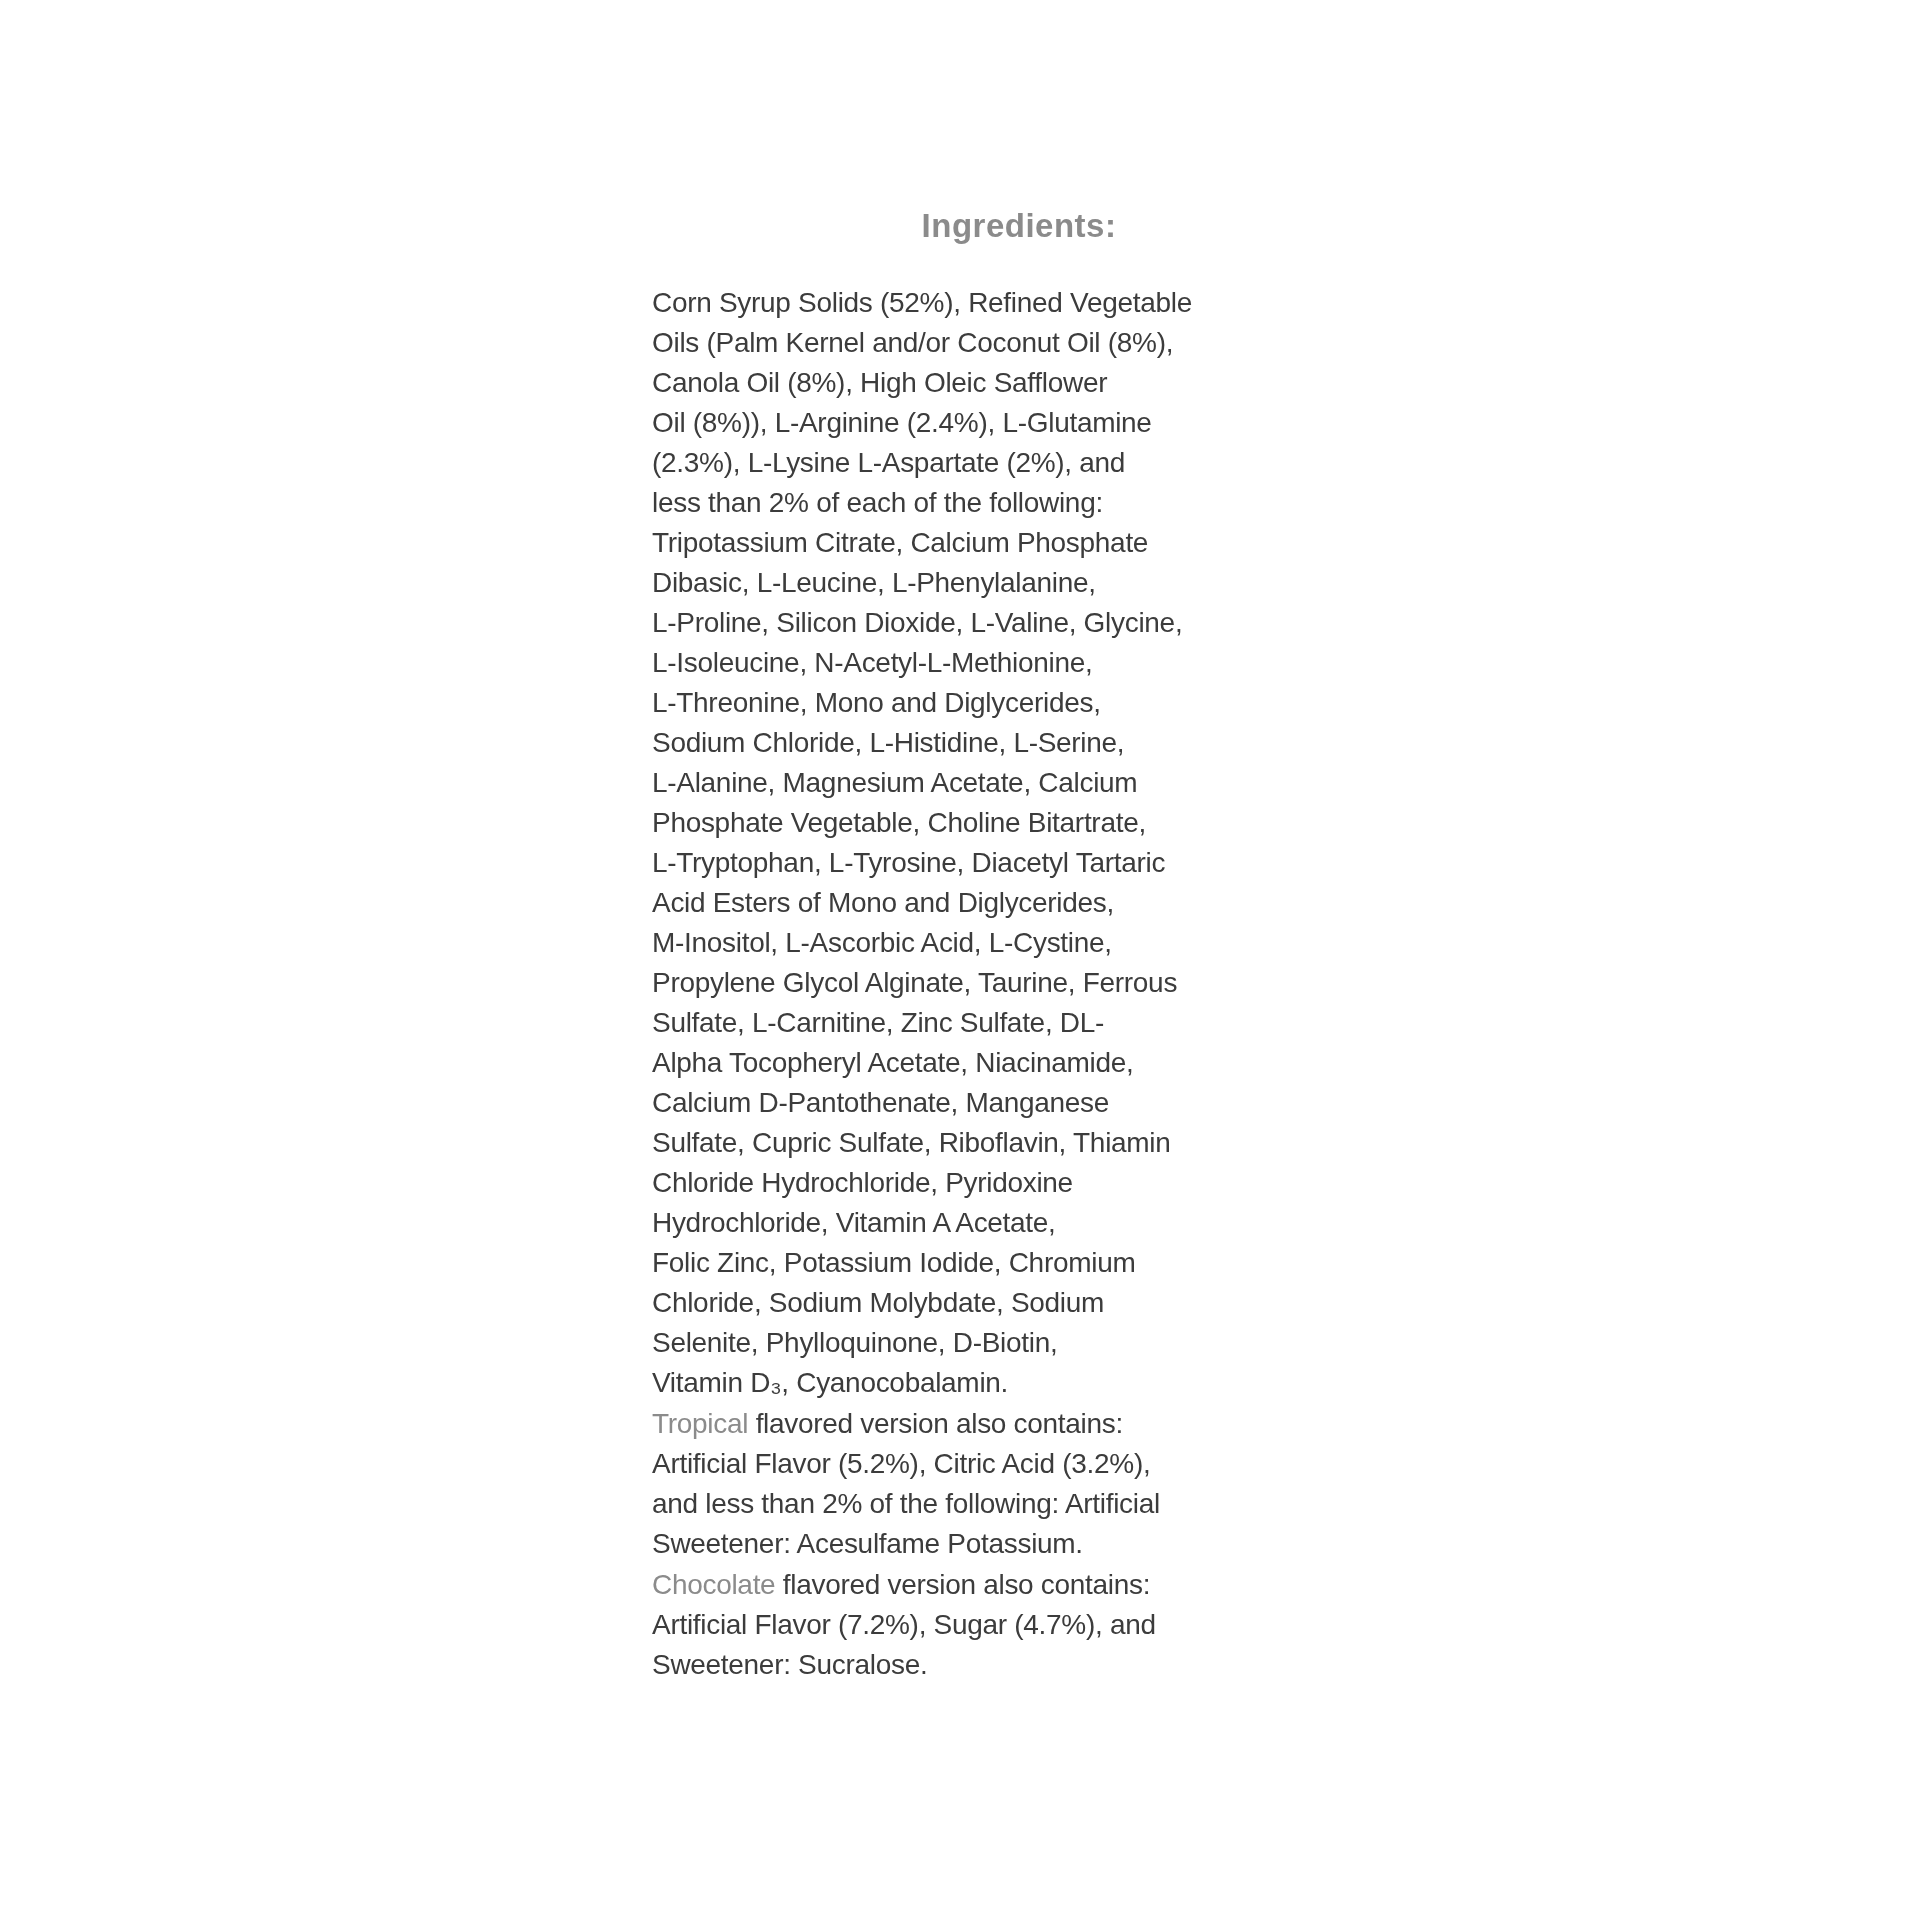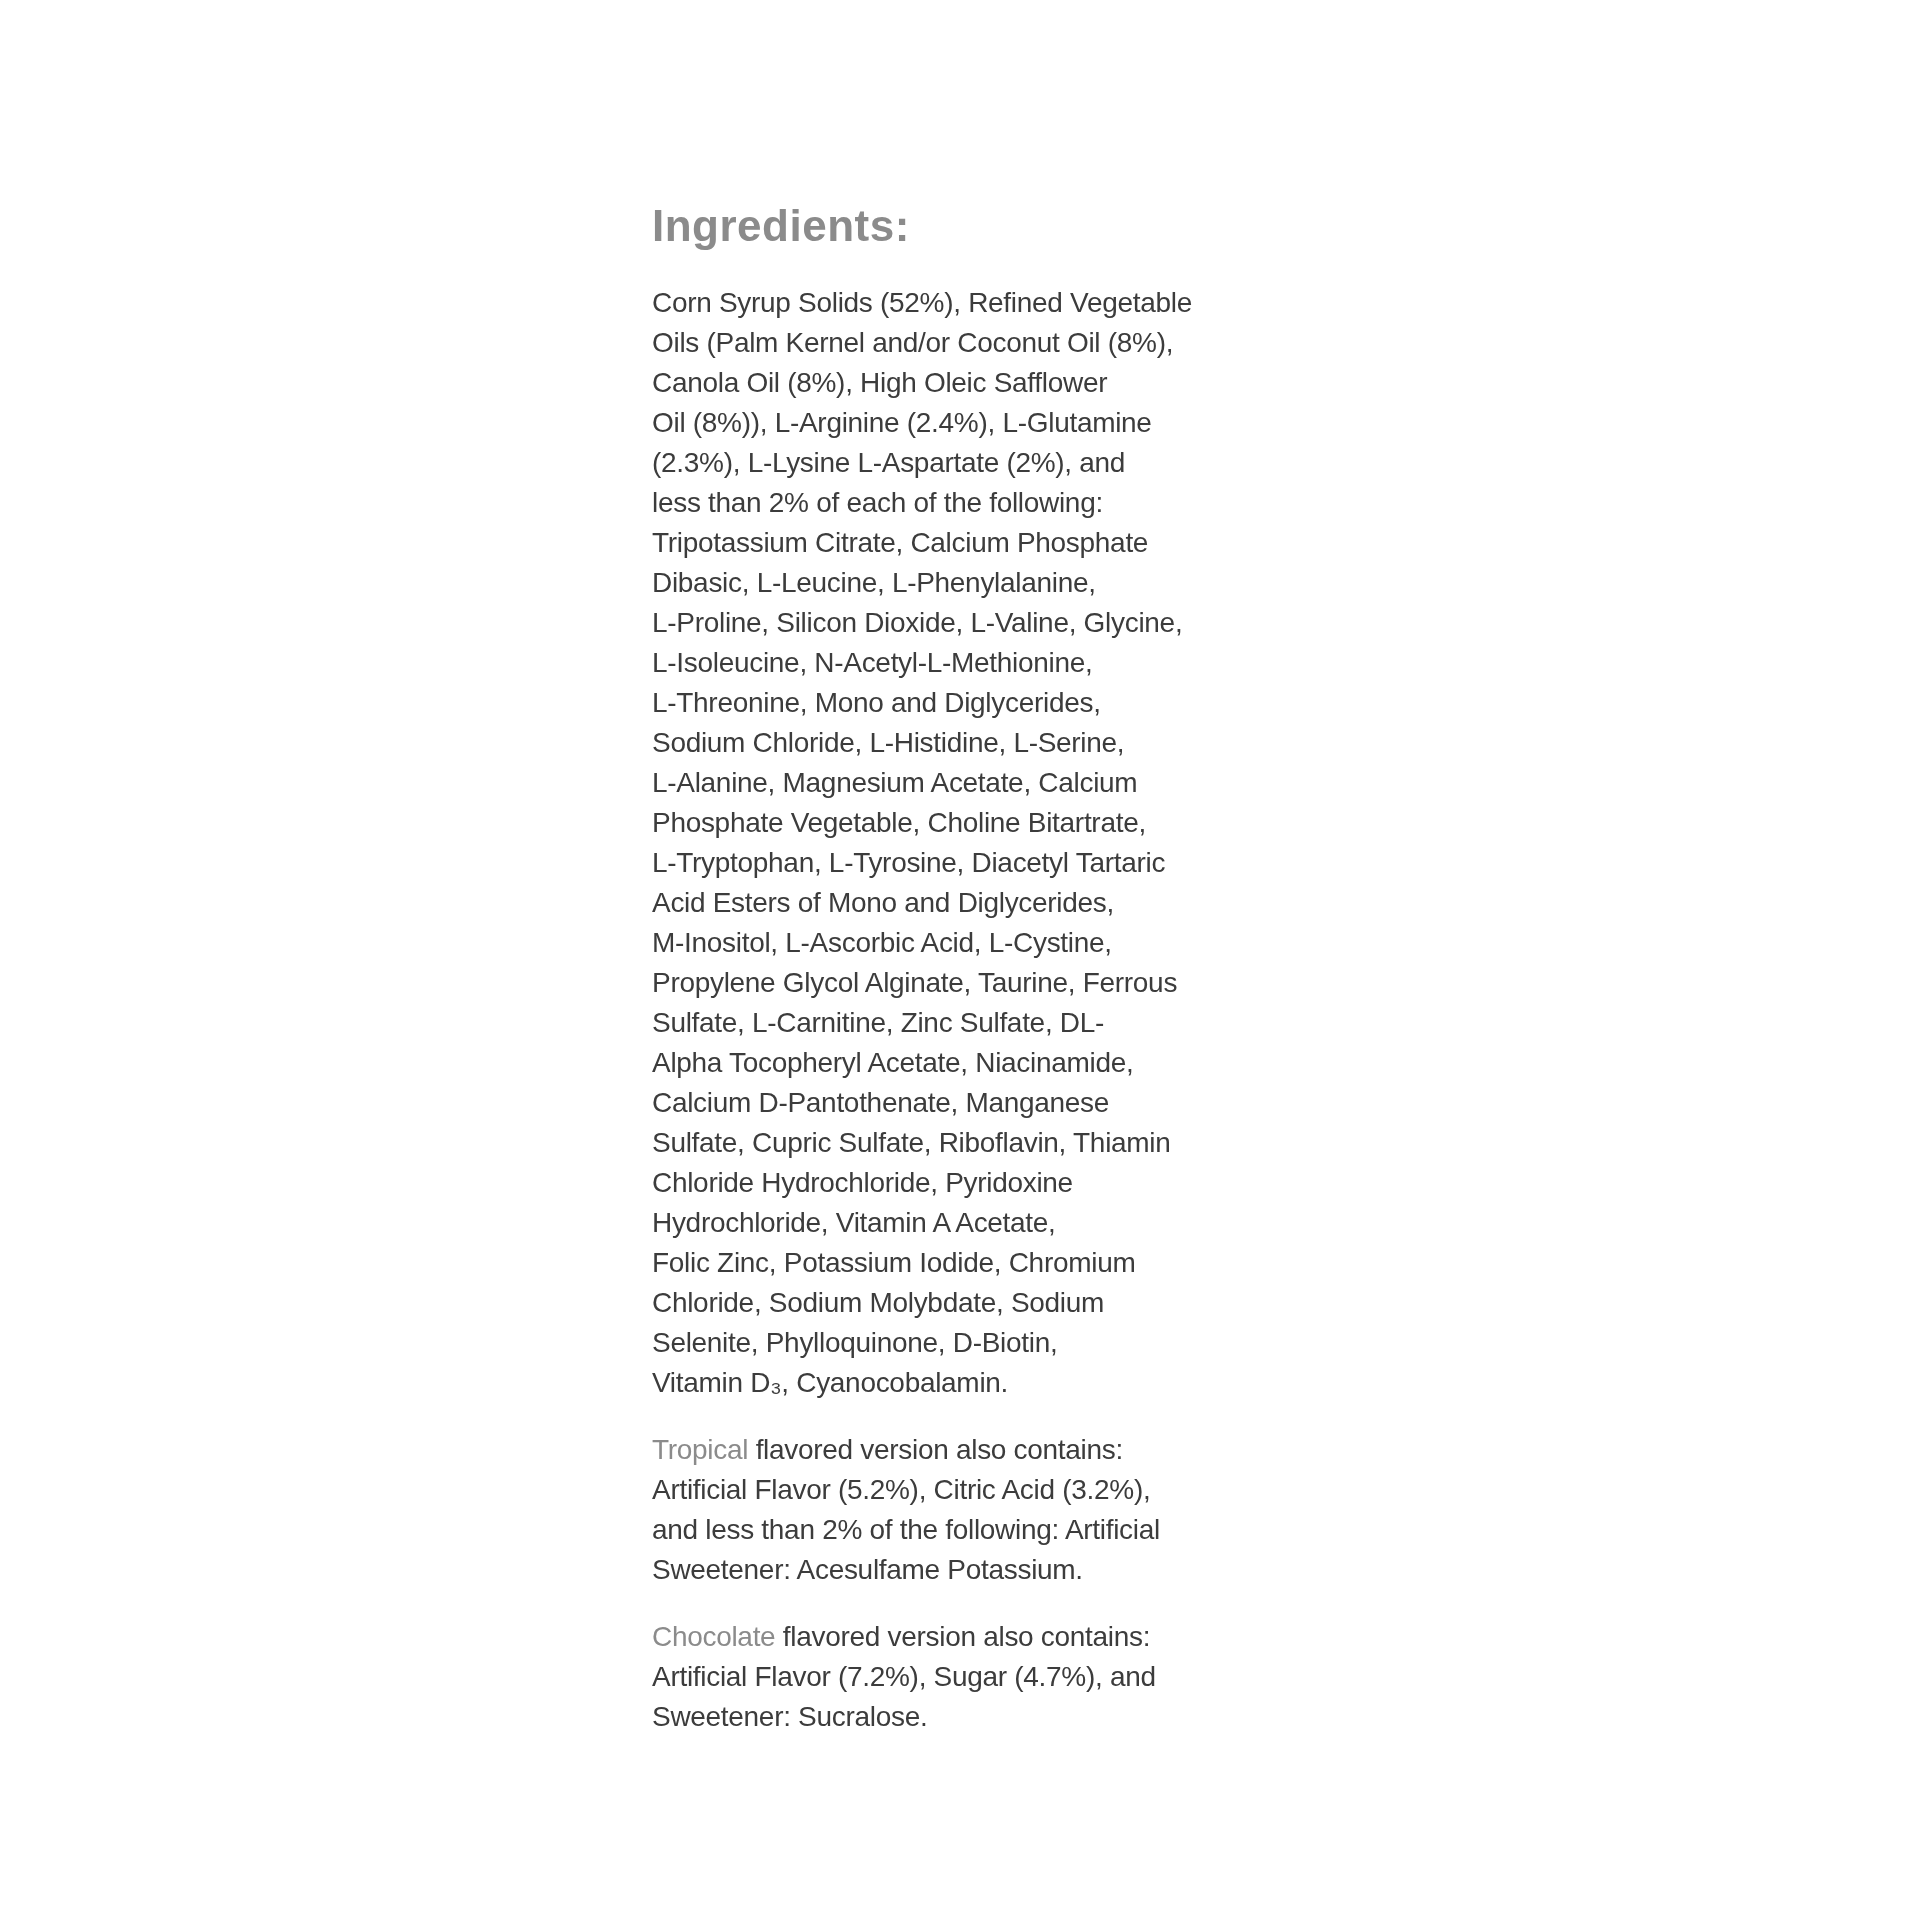--- a/index.html
+++ b/index.html
@@ -15,38 +15,39 @@
     position: relative;
   }
   .label-panel {
     position: absolute;
     left: 652px;
     top: 197px;
     width: 734px;
   }
   .heading {
     margin: 0 0 28px 0;
-    font-size: 44px;
+    font-size: 33px;
     line-height: 58px;
     font-weight: 700;
     letter-spacing: 0.5px;
     color: var(--heading-color, #8b8b8b);
+    text-align: center;
   }
   .para {
     margin: 0;
     font-size: 28px;
     letter-spacing: -0.3px;
     color: var(--body-color, #3c3c3c);
   }
   .para .line {
     line-height: 40px;
     white-space: nowrap;
   }
   .flavor-para {
-    margin-top: 27px;
+    margin-top: 1px;
   }
   .lead-word {
     color: var(--accent-color, #8b8b8b);
   }
 </style>
 </head>
 <body style="--page-bg: #ffffff; --heading-color: #8b8b8b; --body-color: #3c3c3c; --accent-color: #8b8b8b;">
 
 <div class="label-panel">
   <h1 class="heading">Ingredients:</h1>

